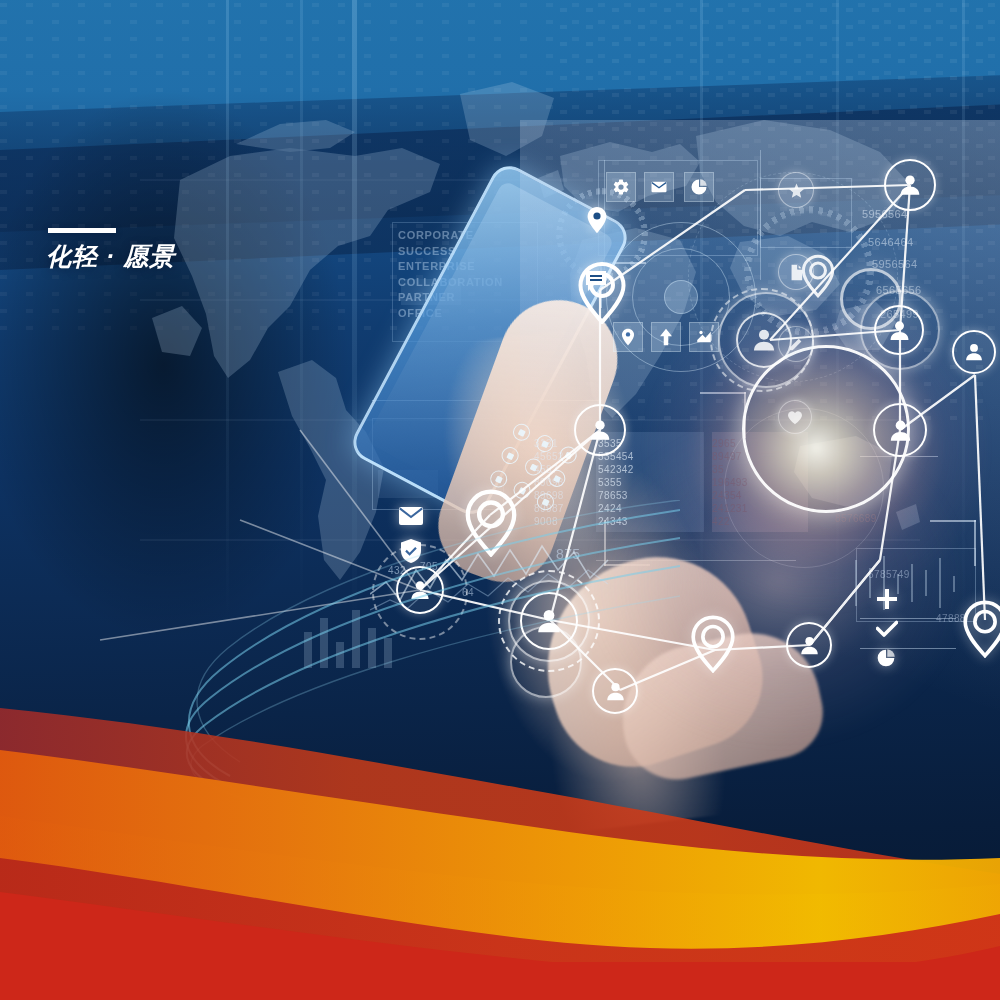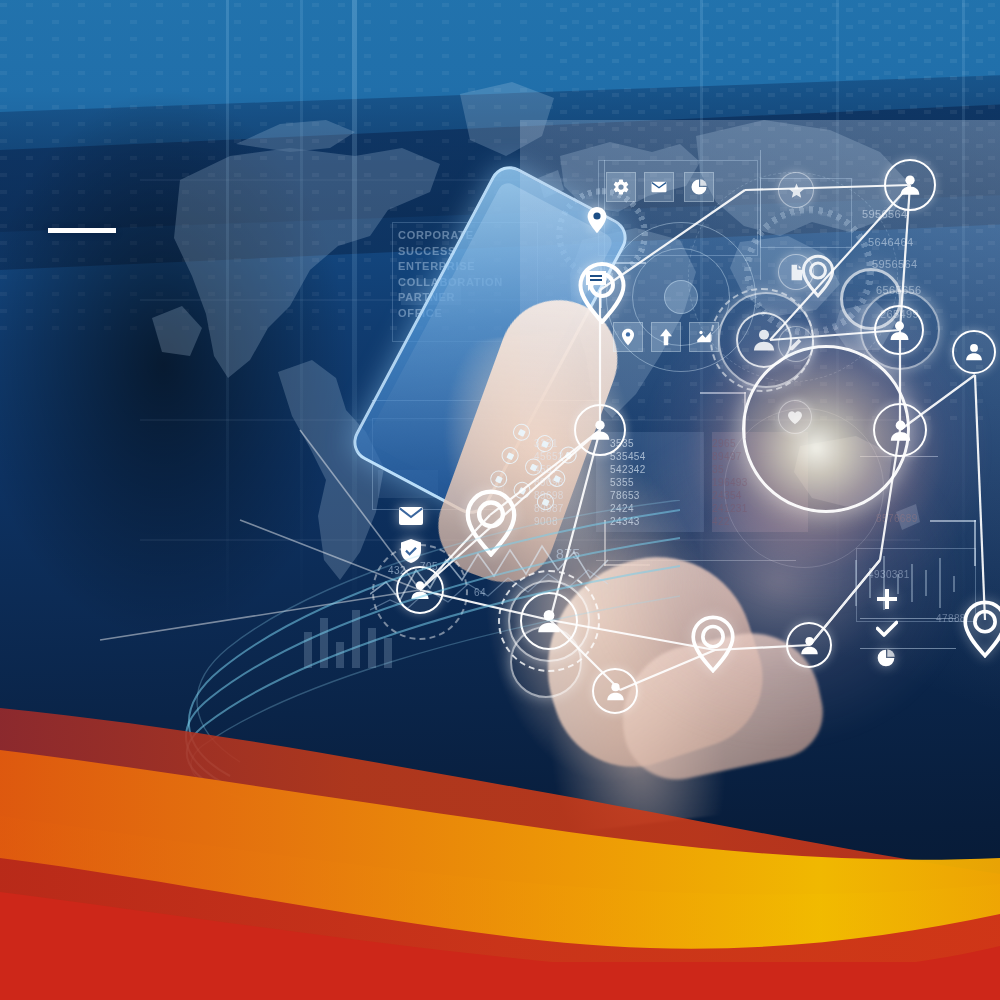--- a/index.html
+++ b/index.html
@@ -373,21 +373,21 @@
         <div class="key">
           <i></i>
         </div>
       </div>
   </div>
 
   <div class="haze"></div>
   <div class="glow2"></div>
   <div class="glow"></div>
 
-  <div class="numcol" style="left:598px; top:437px;margin-left:12px;">
+  <div class="numcol" style="left:598px; top:437px;">
     <div>3535</div>
     <div>535454</div>
     <div>542342</div>
     <div>5355</div>
     <div>78653</div>
     <div>2424</div>
     <div>24343</div>
   </div>
   <div class="numcol" style="left:534px; top:437px; color:rgba(225,240,255,.45);">
     <div>3131</div>
@@ -406,26 +406,26 @@
     <div>24354</div>
     <div>241231</div>
     <div>422</div>
   </div>
 
   <div class="numcol" style="left:862px; top:208px; font-size:11px; color:rgba(235,245,255,.50);">5956564</div>
   <div class="numcol" style="left:868px; top:236px; font-size:11px; color:rgba(235,245,255,.48);">5646464</div>
   <div class="numcol" style="left:872px; top:258px; font-size:11px; color:rgba(235,245,255,.46);">5956564</div>
   <div class="numcol" style="left:876px; top:284px; font-size:11px; color:rgba(235,245,255,.44);">6565656</div>
   <div class="numcol" style="left:880px; top:308px; font-size:11px; color:rgba(220,230,245,.42);">265499</div>
-  <div class="numcol" style="left:876px; top:512px; font-size:10px; color:rgba(150,120,130,.50);text-align:center;">8576689</div>
-  <div class="numcol" style="left:868px; top:568px; font-size:10px; color:rgba(200,215,240,.45);">4930381</div>
+  <div class="numcol" style="left:835px; top:512px; font-size:10px; color:rgba(150,120,130,.50);text-align:center;">8576689</div>
+  <div class="numcol" style="left:868px; top:568px; font-size:10px; color:rgba(200,215,240,.45);">6785749</div>
   <div class="numcol" style="left:936px; top:612px; font-size:10px; color:rgba(200,215,240,.42);">47888</div>
   <div class="numcol" style="left:388px; top:564px; font-size:10px; color:rgba(215,235,255,.52);">432</div>
   <div class="numcol" style="left:420px; top:560px; font-size:10px; color:rgba(215,235,255,.50);">705</div>
-  <div class="numcol" style="left:462px; top:586px; font-size:10px; color:rgba(215,235,255,.48);margin-left:12px;">64</div>
+  <div class="numcol" style="left:462px; top:586px; font-size:10px; color:rgba(215,235,255,.48);">64</div>
   <div class="numcol" style="left:556px; top:548px; font-size:14px; color:rgba(215,235,255,.48);">875</div>
 
   <div class="sparkwrap" style="left:370px; top:530px; width:240px; height:90px;">
     <svg width="240" height="90" viewBox="0 0 240 90">
       <polyline points="0,64 16,52 30,70 46,40 60,58 76,30 92,50 108,24 124,46 140,20 156,44 172,16 188,40 204,22 220,48 238,30" fill="none" stroke="rgba(225,242,255,.55)" stroke-width="1.6"></polyline>
       <polyline points="0,80 20,70 38,78 58,60 78,72 98,54 118,66 138,48 158,62 178,44 198,58 218,40 238,54" fill="none" stroke="rgba(200,228,255,.35)" stroke-width="1.3"></polyline>
     </svg>
   </div>
   <div class="sparkwrap" style="left:300px; top:598px; width:200px; height:70px; opacity:.5;">
     <svg width="200" height="70" viewBox="0 0 200 70">
@@ -701,20 +701,21 @@
       </g>
       <g fill="none" stroke="rgba(150,220,245,.28)" stroke-width="1.4">
         <path d="M620 0 C440 22 258 76 168 148 C124 184 126 228 180 262"></path>
         <path d="M620 96 C402 132 226 186 142 246 C118 266 132 290 196 300"></path>
       </g>
     </svg>
   </div>
 
   <div class="textblock">
     <div class="divider"></div>
+    <div class="vision">化轻 · 愿景</div>
   </div>
 
   <div class="waves">
     <svg viewBox="0 0 1000 330" preserveAspectRatio="none" xmlns="http://www.w3.org/2000/svg">
       <defs>
         <linearGradient id="gOrange" x1="0" y1="0" x2="1" y2="0">
           <stop offset="0%" stop-color="#e05a0e"></stop>
           <stop offset="28%" stop-color="#e7780d"></stop>
           <stop offset="58%" stop-color="#ef9c05"></stop>
           <stop offset="82%" stop-color="#f2bc00"></stop>

